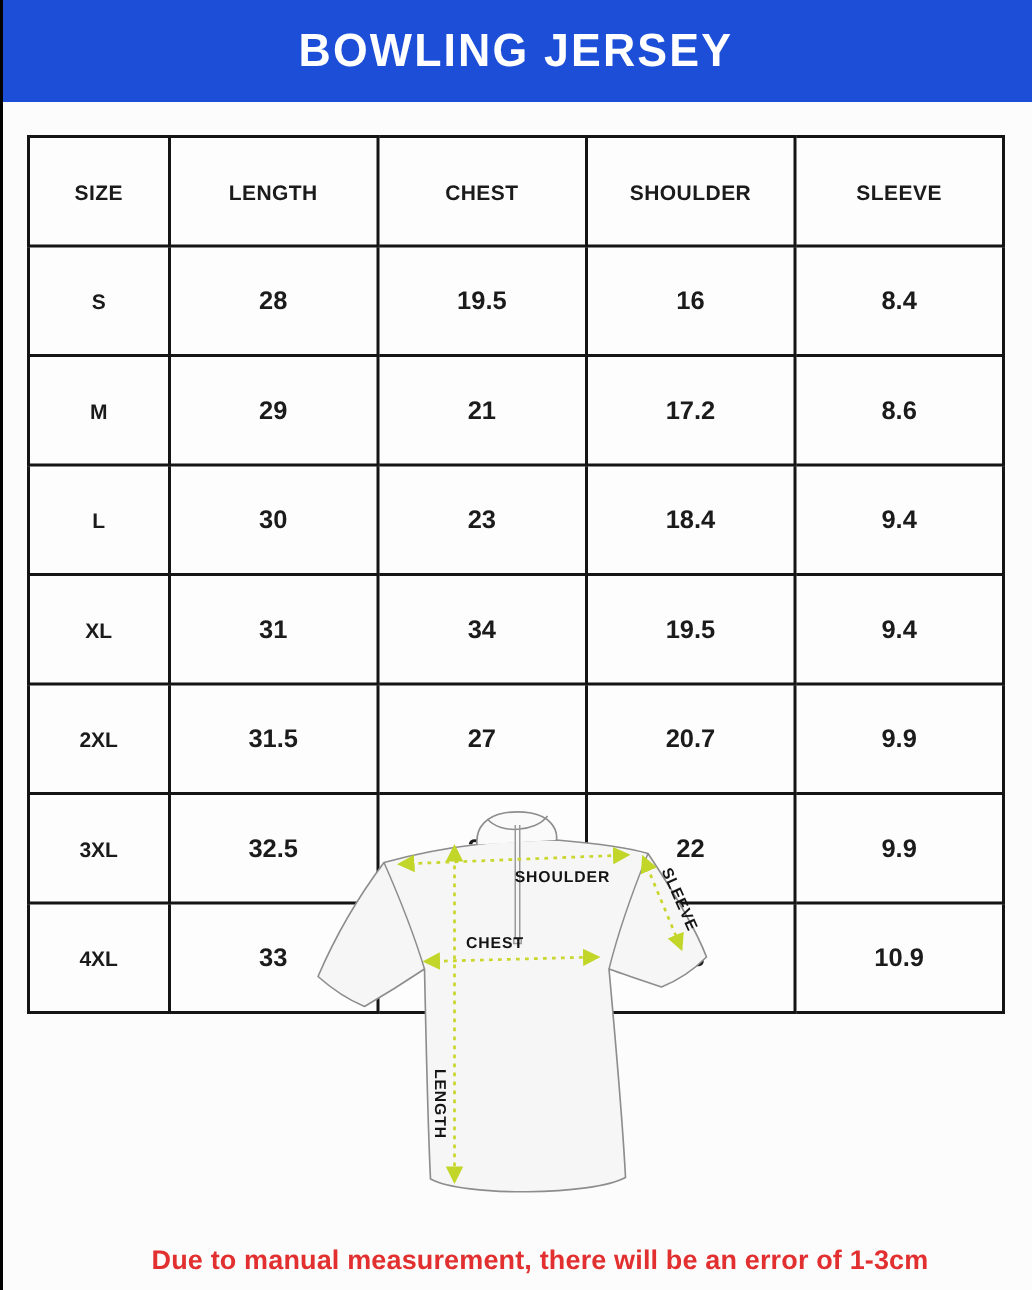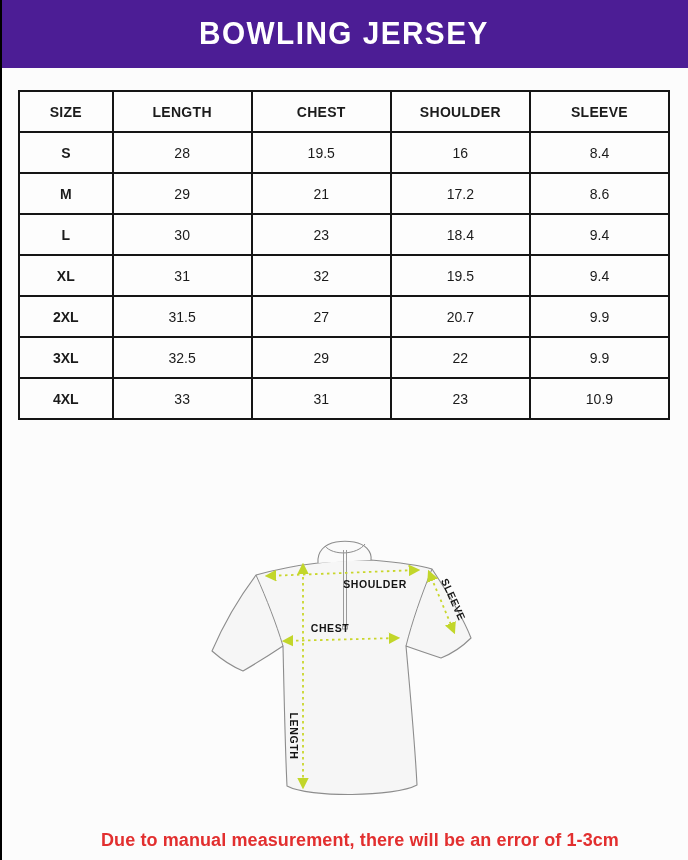--- a/index.html
+++ b/index.html
@@ -11,21 +11,21 @@
     overflow:hidden;
   }
   .edge-line {
     position:absolute; left:0; top:0;
     width:2px; height:860px;
     background:#000; z-index:9;
   }
   .banner {
     position:absolute; top:0; left:0;
     width:688px; height:68px;
-    background:#4c1d95;
+    background:#1d4ed8;
     display:flex; align-items:center; justify-content:center;
   }
   .banner h1 {
     margin:0;
     font-size:31px; font-weight:700;
     color:#ffffff;
     letter-spacing:1.5px;
     transform:scaleX(.96);
     white-space:nowrap;
   }
@@ -35,26 +35,26 @@
     border-collapse:collapse;
     table-layout:fixed;
     background:#fdfdfd;
   }
   .size-table col.c-size { width:14.4%; }
   .size-table col.c-meas { width:21.4%; }
   .size-table th, .size-table td {
     border:2px solid #151515;
     height:39px;
     text-align:center; vertical-align:middle;
-    padding:0;
+    padding:16px;
     color:#1b1b1b;
   }
   .size-table thead th { font-size:14px; font-weight:700; letter-spacing:.3px; }
   .size-table tbody th { font-size:14px; font-weight:700; }
-  .size-table tbody td { font-size:14px; font-weight:400; }
+  .size-table tbody td { font-size:17px; font-weight:700; }
   .diagram {
     position:absolute; top:538px; left:0;
     width:688px; height:278px;
     display:flex; justify-content:center;
   }
   .note {
     position:absolute; top:814px; left:0;
     width:688px; margin:16px;
     text-align:center;
     color:#E22F2F;
@@ -111,21 +111,21 @@
     <tr>
       <th>L</th>
       <td>30</td>
       <td>23</td>
       <td>18.4</td>
       <td>9.4</td>
     </tr>
     <tr>
       <th>XL</th>
       <td>31</td>
-      <td>32</td>
+      <td>34</td>
       <td>19.5</td>
       <td>9.4</td>
     </tr>
     <tr>
       <th>2XL</th>
       <td>31.5</td>
       <td>27</td>
       <td>20.7</td>
       <td>9.9</td>
     </tr>

